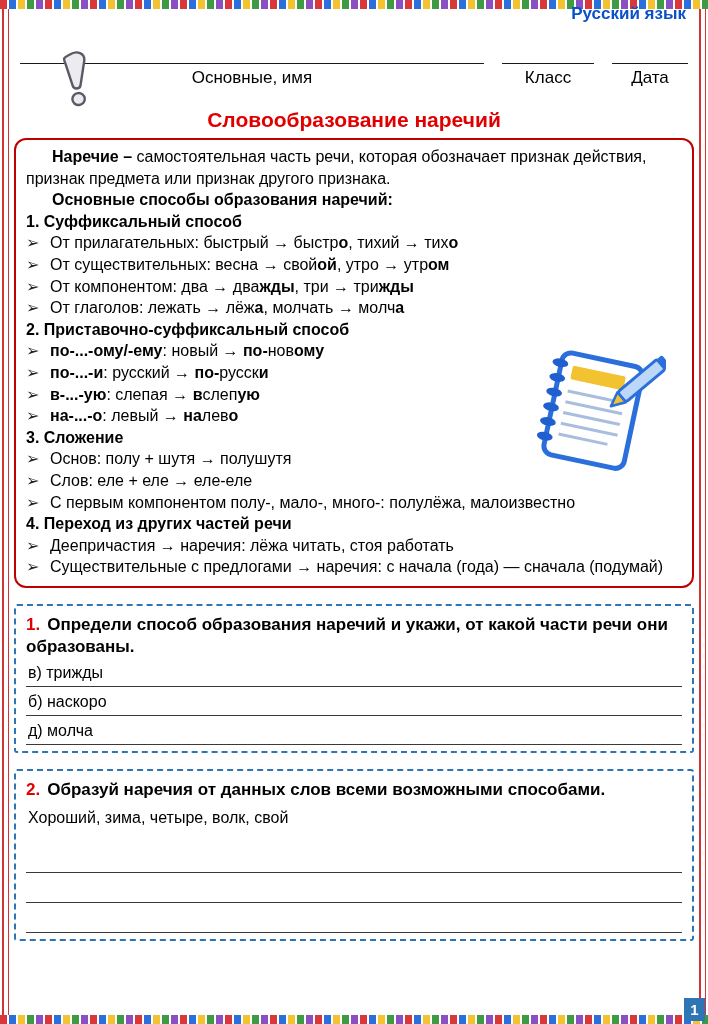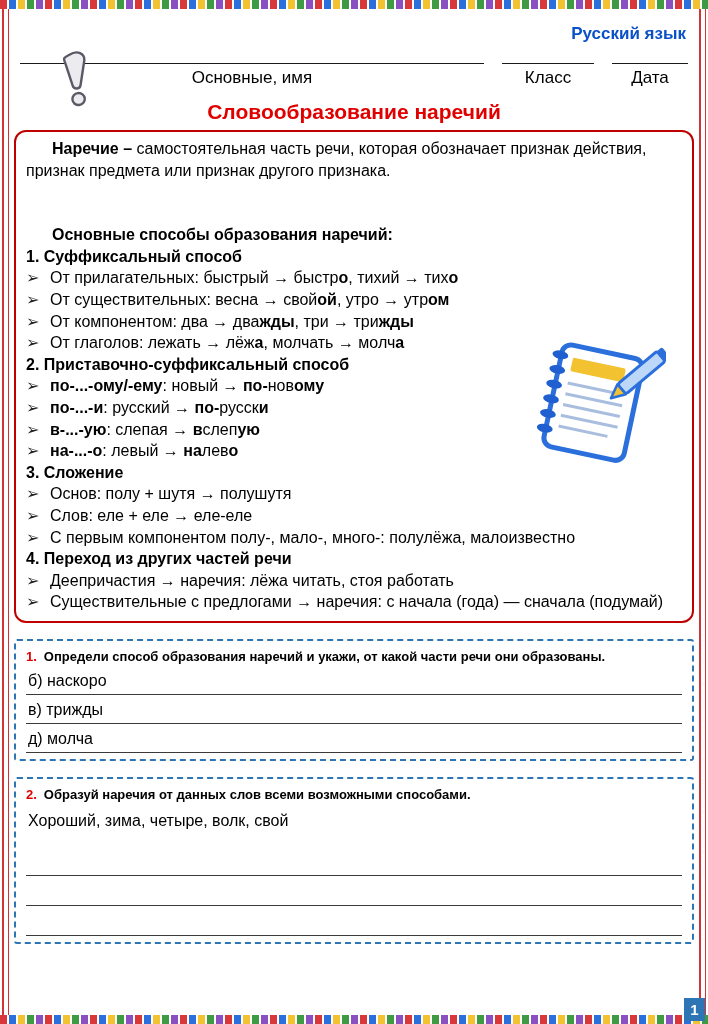--- a/index.html
+++ b/index.html
@@ -27,65 +27,65 @@
   .deco-bottom{bottom:0;}
   
   .edge-left,.edge-right{
     position:absolute;top:9px;bottom:9px;width:4px;
     border-left:2px solid #d03434;border-right:1px solid #d03434;
   }
   .edge-left{left:2px;}
   .edge-right{right:2px;}
 
   .subject{
-    position:absolute;top:24px;right:22px;
+    position:absolute;top:4px;right:22px;
     font-weight:bold;font-size:17px;color:#0a50c8;
   }
 
   .fields-row{display:flex;gap:18px;margin:48px 20px 0;align-items:flex-end;}
   .field-line{border-bottom:1.6px solid #1a1a1a;height:15px;}
   .f-name{flex:1;}
   .f-class{width:92px;}
   .f-date{width:76px;}
 
   .labels-row{display:flex;gap:18px;margin:4px 20px 0;font-size:17px;}
   .l-name{flex:1;text-align:center;}
   .l-class{width:92px;text-align:center;}
   .l-date{width:76px;text-align:center;}
 
   .excl{position:absolute;left:56px;top:50px;width:44px;height:58px;}
 
   .title{
     text-align:center;color:#e00000;font-weight:bold;
-    font-size:21px;margin-top:12px;
+    font-size:21px;margin-top:20px;
   }
 
   .theory{
     margin:6px 14px 0;
     border:2.5px solid #c00000;border-radius:12px;
     padding:6px 10px 8px 10px;
     position:relative;
     font-size:16px;line-height:1.35;
   }
   .tline{min-height:21px;}
   .tline.para{text-indent:26px;}
-  .tline.para-bold{text-indent:26px;font-weight:bold;margin-top:43px;}
+  .tline.para-bold{text-indent:26px;font-weight:bold;}
   .tline.heading{font-weight:bold;}
   .tline.bullet{display:flex;text-indent:0;}
   .tline.bullet .marker{flex:0 0 24px;color:#222;}
   .tline .txt{flex:1;}
   .b{font-weight:bold;}
   .notebook{position:absolute;right:26px;top:196px;width:152px;height:150px;}
 
   .exercise{
     margin:16px 14px 0;
     border:2px dashed #2e75b6;border-radius:3px;
     padding:8px 10px 6px;
   }
-  .ex-heading{font-weight:bold;font-size:13px;line-height:1.3;}
+  .ex-heading{font-weight:bold;font-size:17px;line-height:1.3;}
   .ex-num{color:#e00000;margin-right:7px;}
   .answer-line{
     border-bottom:1.2px solid #3a3a3a;
     padding:6px 2px 2px;font-size:16px;min-height:20px;
   }
   .words-line{font-size:16px;margin:8px 2px 16px;}
   .blank-line{border-bottom:1.2px solid #3a3a3a;height:29px;}
 
   .page-num{
     position:absolute;right:3px;bottom:3px;
@@ -209,22 +209,22 @@
           <path d="M111,60 L124,60 L117.5,74 Z" fill="#f2c230" stroke="#2a6fdb" stroke-width="2.5" stroke-linejoin="round"></path>
           <rect x="111" y="2" width="13" height="8" rx="2" fill="#2a6fdb"></rect>
         </g>
       </g>
     </svg>
   </div>
 
   <div class="exercise ex1">
     <div class="ex-heading"><span class="ex-num">1.</span><span>Определи способ образования наречий и укажи, от какой части речи они образованы.</span></div>
     <div>
+        <div class="answer-line">в) трижды</div>
         <div class="answer-line">б) наскоро</div>
-        <div class="answer-line">в) трижды</div>
         <div class="answer-line">д) молча</div>
       </div>
   </div>
 
   <div class="exercise ex2">
     <div class="ex-heading"><span class="ex-num">2.</span><span>Образуй наречия от данных слов всеми возможными способами.</span></div>
     <div class="words-line">Хороший, зима, четыре, волк, свой</div>
     <div>
         <div class="blank-line"></div>
         <div class="blank-line"></div>

